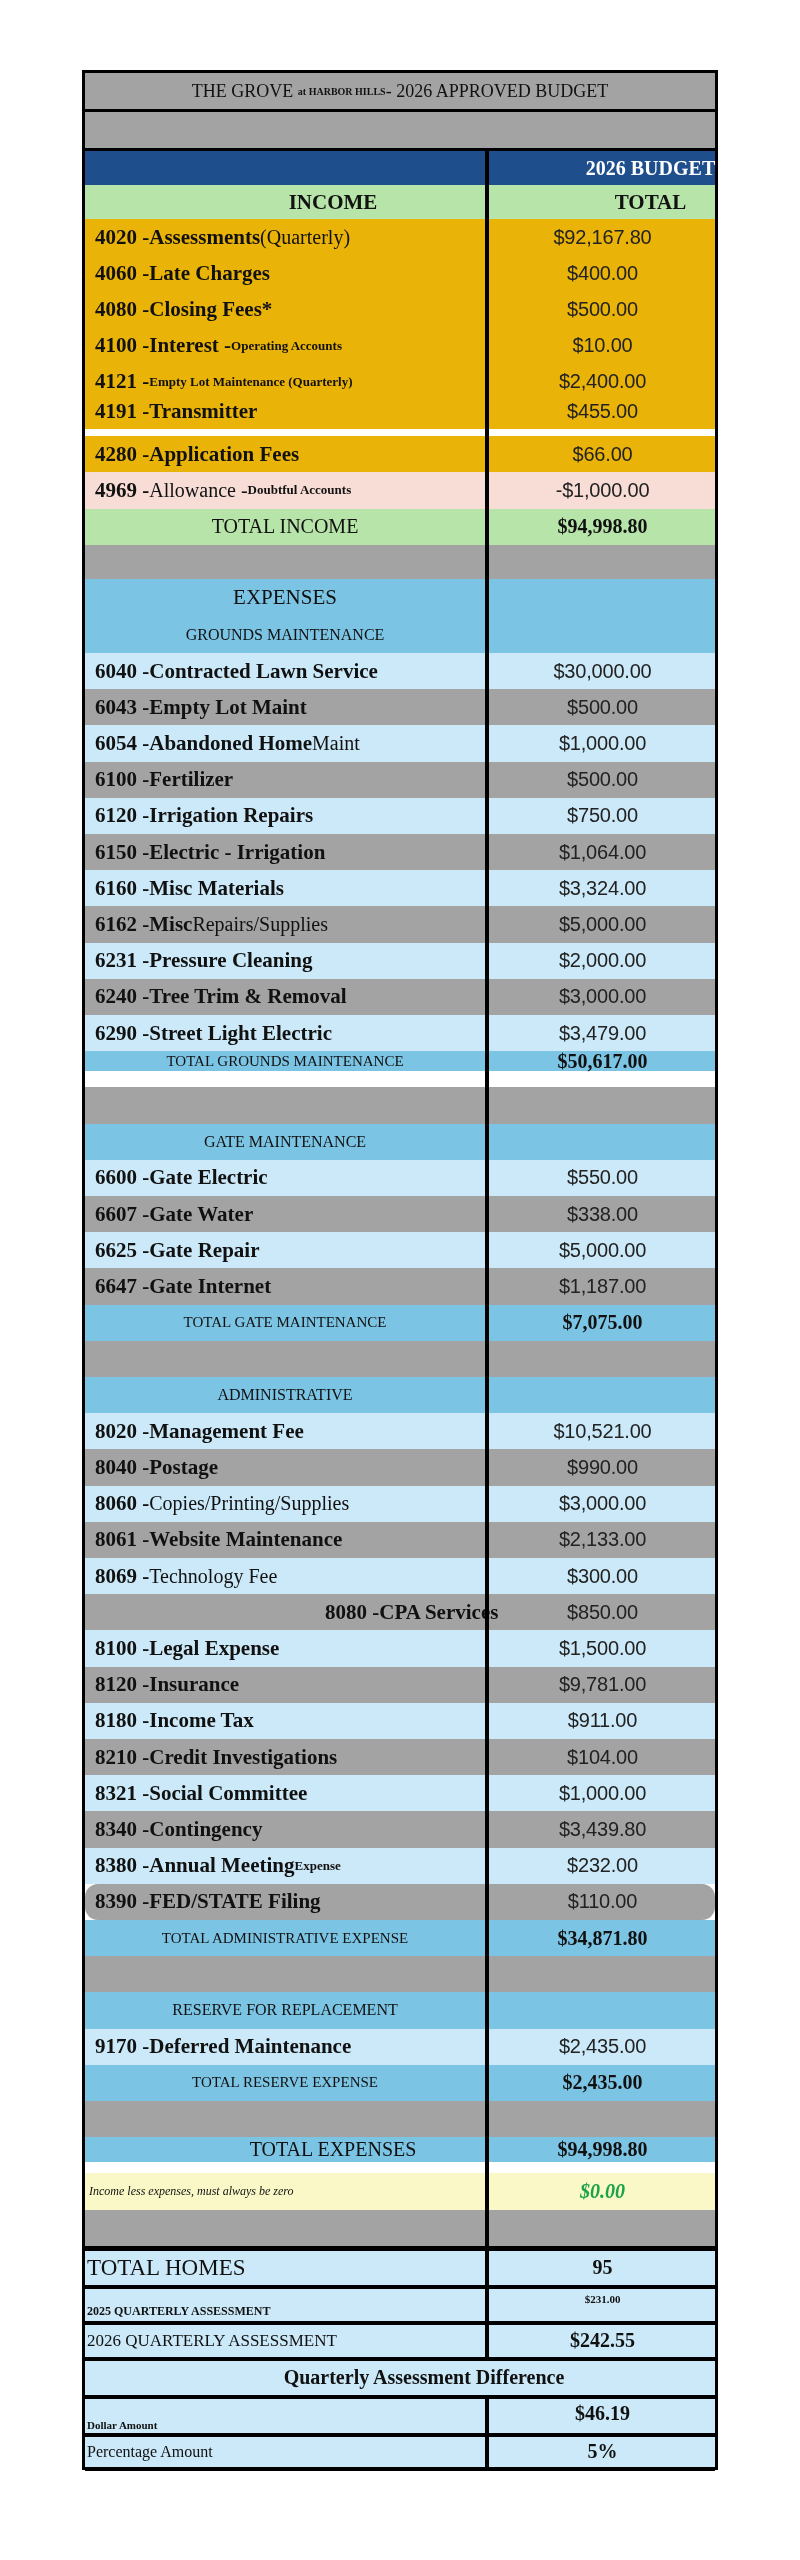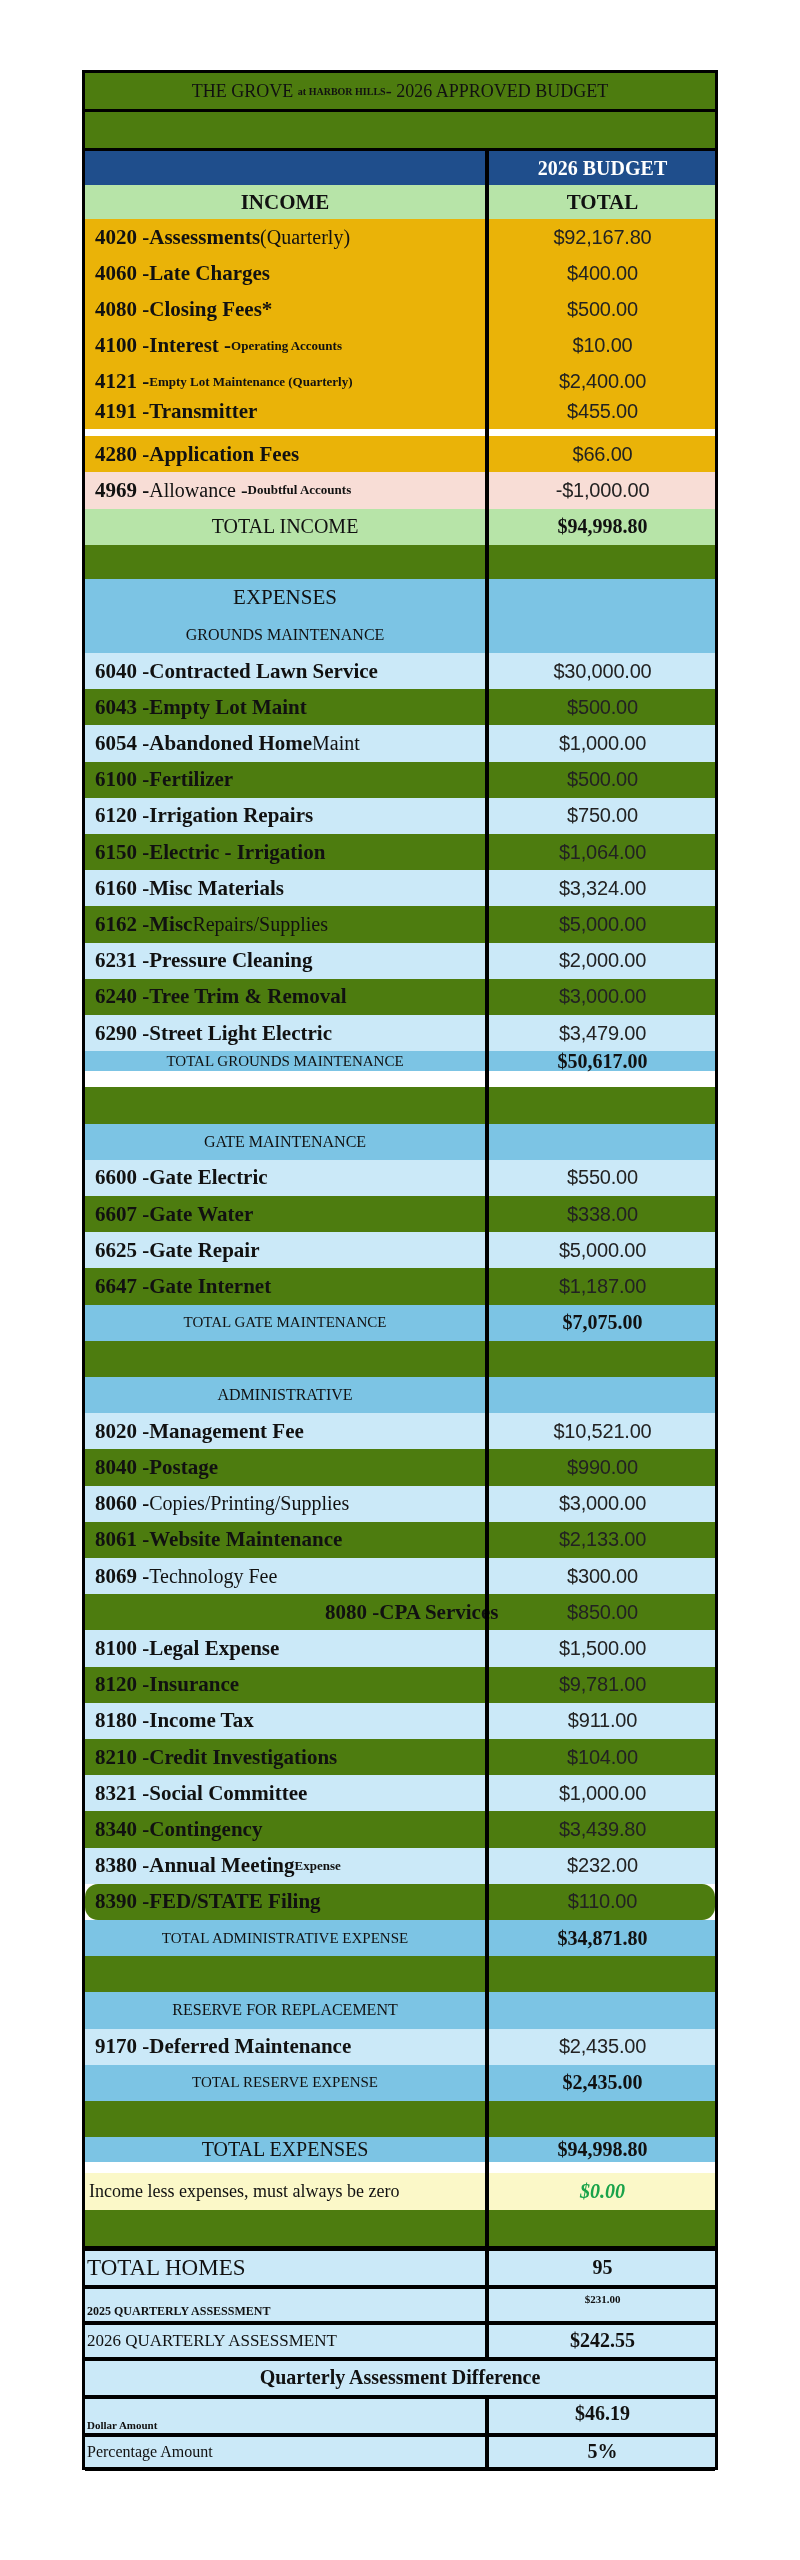--- a/index.html
+++ b/index.html
@@ -5,39 +5,39 @@
   * { box-sizing: border-box; margin: 0; padding: 0; }
   html, body { width: 800px; height: 2560px; background: #ffffff; }
   body { position: relative; font-family: "Liberation Serif", "DejaVu Serif", serif; color: #111; }
   .sheet { position: absolute; left: 82px; top: 70px; width: 636px; height: 2402px; border: 3px solid #000; background: #fff; }
   .row { position: absolute; left: 0; width: 630px; display: flex; }
   .cell-l { width: 400px; height: 100%; display: flex; align-items: center; padding-left: 10px; white-space: nowrap; overflow: hidden; }
   .cell-r { position: absolute; left: 405px; width: 225px; height: 100%; display: flex; align-items: center; justify-content: center; white-space: nowrap; }
   .vline { position: absolute; left: 400px; top: 78px; width: 4px; height: 2094px; background: #000; z-index: 5; }
   .hline { position: absolute; left: 0; width: 630px; background: #000; z-index: 6; }
   .center { justify-content: center; padding-left: 0; }
-  .b { font-weight: bold; }
+  .b { font-weight: bold; margin-left: 48px; }
   .code { font-weight: bold; font-size: 21px; }
   .sm { font-size: 13px; font-weight: bold; }
   .reg { font-weight: normal; font-size: 20px; }
   .amt { font-size: 20px; font-family: "Liberation Sans Narrow", "Liberation Sans", sans-serif; font-weight: normal; letter-spacing: -0.2px; color: #222; }
   .amt-b { font-size: 20px; font-weight: bold; }
   .title { font-size: 18px; }
   .title .tiny { font-size: 10px; font-weight: bold; }
   .navy { background: #1f4e8c; }
   .green-hdr { background: #b7e4a8; }
   .green { background: #eab308; }
   .pink { background: #f8ddd6; }
   .blue-hdr { background: #7cc4e4; }
   .blue-lt { background: #cbe9f8; }
-  .white { background: #4d7c0f; }
+  .white { background: #a3a3a3; }
   .yellow { background: #fbf8c8; }
   .sec-label { font-size: 16px; text-transform: uppercase; }
   .sec-big { font-size: 21px; }
-  .italic { font-size: 18px; }
+  .italic { font-style: italic; font-size: 12px; }
   .zero { color: #1aa34a; font-weight: bold; font-style: italic; font-size: 20px; }
 </style>
 </head>
 <body>
 
 <div class="sheet" style="height: 2399.6px;">
 
   <div class="row white" style="top:0;height:36px;">
     <div class="cell-l center title" style="width:630px;">
       <span>THE GROVE</span>&nbsp;<span class="tiny">at HARBOR HILLS</span><span> - 2026 APPROVED BUDGET</span>

